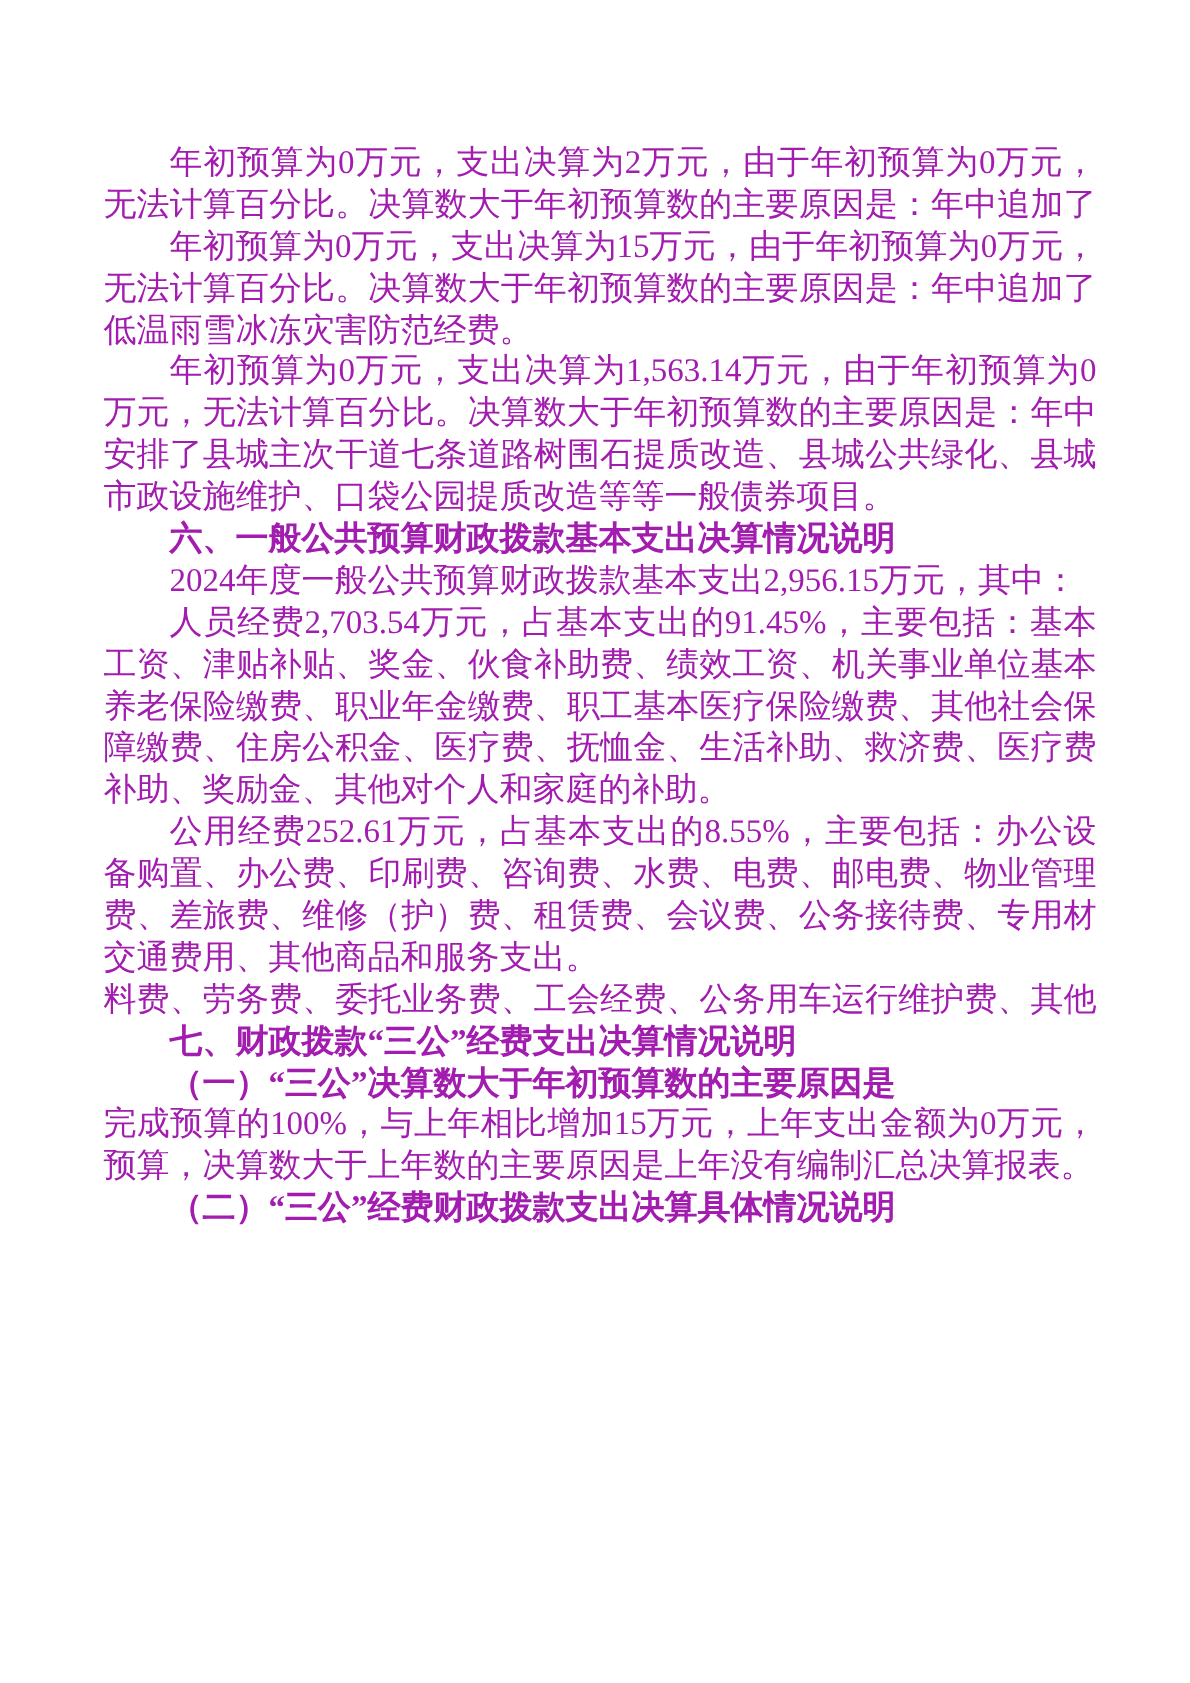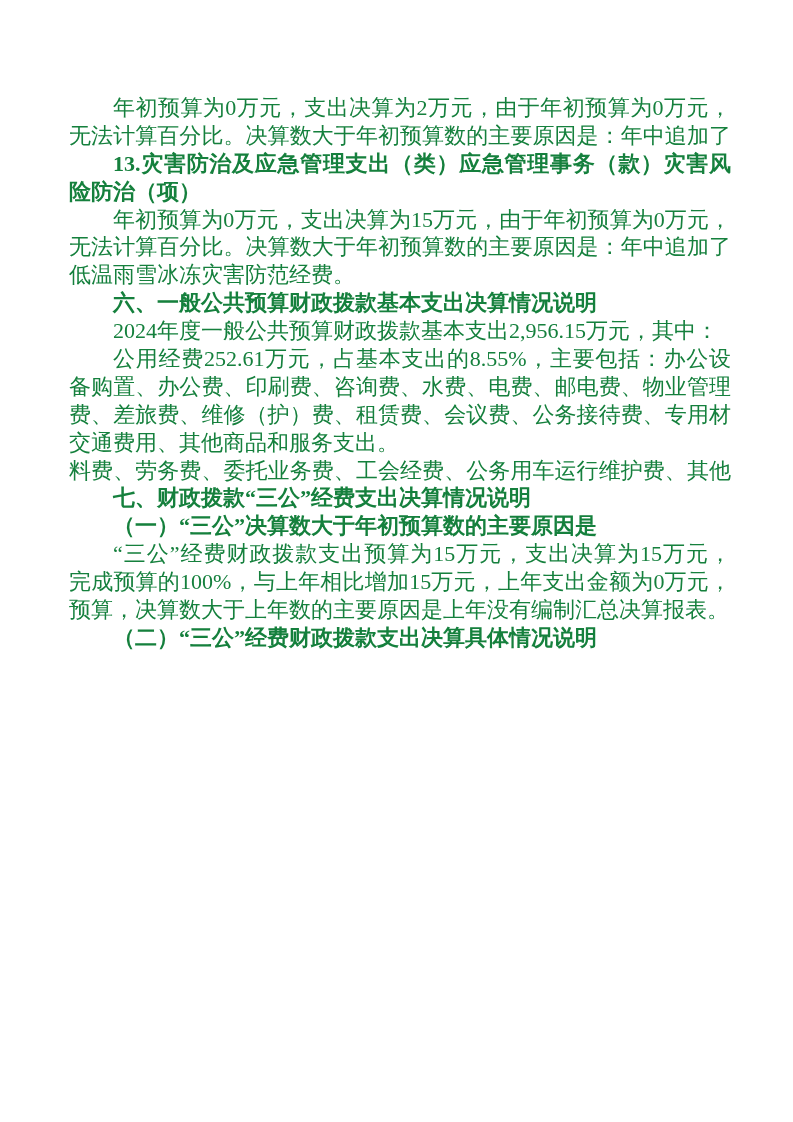--- a/index.html
+++ b/index.html
@@ -7,21 +7,21 @@
     padding: 0;
     background: #ffffff;
   }
   .page {
     position: relative;
     width: 793px;
     height: 1122px;
     background: #ffffff;
     overflow: hidden;
     font-family: "Liberation Serif", "DejaVu Serif", serif;
-    color: #15803d;
+    color: #a21caf;
   }
   .content {
     position: absolute;
     left: 69px;
     top: 94px;
     width: 662px;
     font-size: 22px;
     line-height: 27.9px;
   }
   .line {
@@ -43,50 +43,58 @@
 </style>
 </head>
 <body>
 
 <div class="page">
   <div class="content" id="doc">
       <div class="block paragraph">
         <div class="line ind j">年初预算为0万元，支出决算为2万元，由于年初预算为0万元，</div>
         <div class="line j">无法计算百分比。决算数大于年初预算数的主要原因是：年中追加了</div>
       </div>
-      <div class="block heading">
-        <div class="line ind j">13.灾害防治及应急管理支出（类）应急管理事务（款）灾害风</div>
-        <div class="line">险防治（项）</div>
-      </div>
       <div class="block paragraph">
         <div class="line ind j">年初预算为0万元，支出决算为15万元，由于年初预算为0万元，</div>
         <div class="line j">无法计算百分比。决算数大于年初预算数的主要原因是：年中追加了</div>
         <div class="line">低温雨雪冰冻灾害防范经费。</div>
+      </div>
+      <div class="block paragraph">
+        <div class="line ind j">年初预算为0万元，支出决算为1,563.14万元，由于年初预算为0</div>
+        <div class="line j">万元，无法计算百分比。决算数大于年初预算数的主要原因是：年中</div>
+        <div class="line j">安排了县城主次干道七条道路树围石提质改造、县城公共绿化、县城</div>
+        <div class="line">市政设施维护、口袋公园提质改造等等一般债券项目。</div>
       </div>
       <div class="block heading">
         <div class="line ind">六、一般公共预算财政拨款基本支出决算情况说明</div>
       </div>
       <div class="block paragraph">
         <div class="line ind">2024年度一般公共预算财政拨款基本支出2,956.15万元，其中：</div>
+      </div>
+      <div class="block paragraph">
+        <div class="line ind j">人员经费2,703.54万元，占基本支出的91.45%，主要包括：基本</div>
+        <div class="line j">工资、津贴补贴、奖金、伙食补助费、绩效工资、机关事业单位基本</div>
+        <div class="line j">养老保险缴费、职业年金缴费、职工基本医疗保险缴费、其他社会保</div>
+        <div class="line j">障缴费、住房公积金、医疗费、抚恤金、生活补助、救济费、医疗费</div>
+        <div class="line">补助、奖励金、其他对个人和家庭的补助。</div>
       </div>
       <div class="block paragraph">
         <div class="line ind j">公用经费252.61万元，占基本支出的8.55%，主要包括：办公设</div>
         <div class="line j">备购置、办公费、印刷费、咨询费、水费、电费、邮电费、物业管理</div>
         <div class="line j">费、差旅费、维修（护）费、租赁费、会议费、公务接待费、专用材</div>
         <div class="line">交通费用、其他商品和服务支出。</div>
         <div class="line j">料费、劳务费、委托业务费、工会经费、公务用车运行维护费、其他</div>
       </div>
       <div class="block heading">
         <div class="line ind">七、财政拨款“三公”经费支出决算情况说明</div>
       </div>
       <div class="block heading">
         <div class="line ind">（一）“三公”决算数大于年初预算数的主要原因是</div>
       </div>
       <div class="block paragraph">
-        <div class="line ind j">“三公”经费财政拨款支出预算为15万元，支出决算为15万元，</div>
         <div class="line j">完成预算的100%，与上年相比增加15万元，上年支出金额为0万元，</div>
         <div class="line">预算，决算数大于上年数的主要原因是上年没有编制汇总决算报表。</div>
       </div>
       <div class="block heading">
         <div class="line ind">（二）“三公”经费财政拨款支出决算具体情况说明</div>
       </div>
     </div>
 </div>
 
 </body></html>

